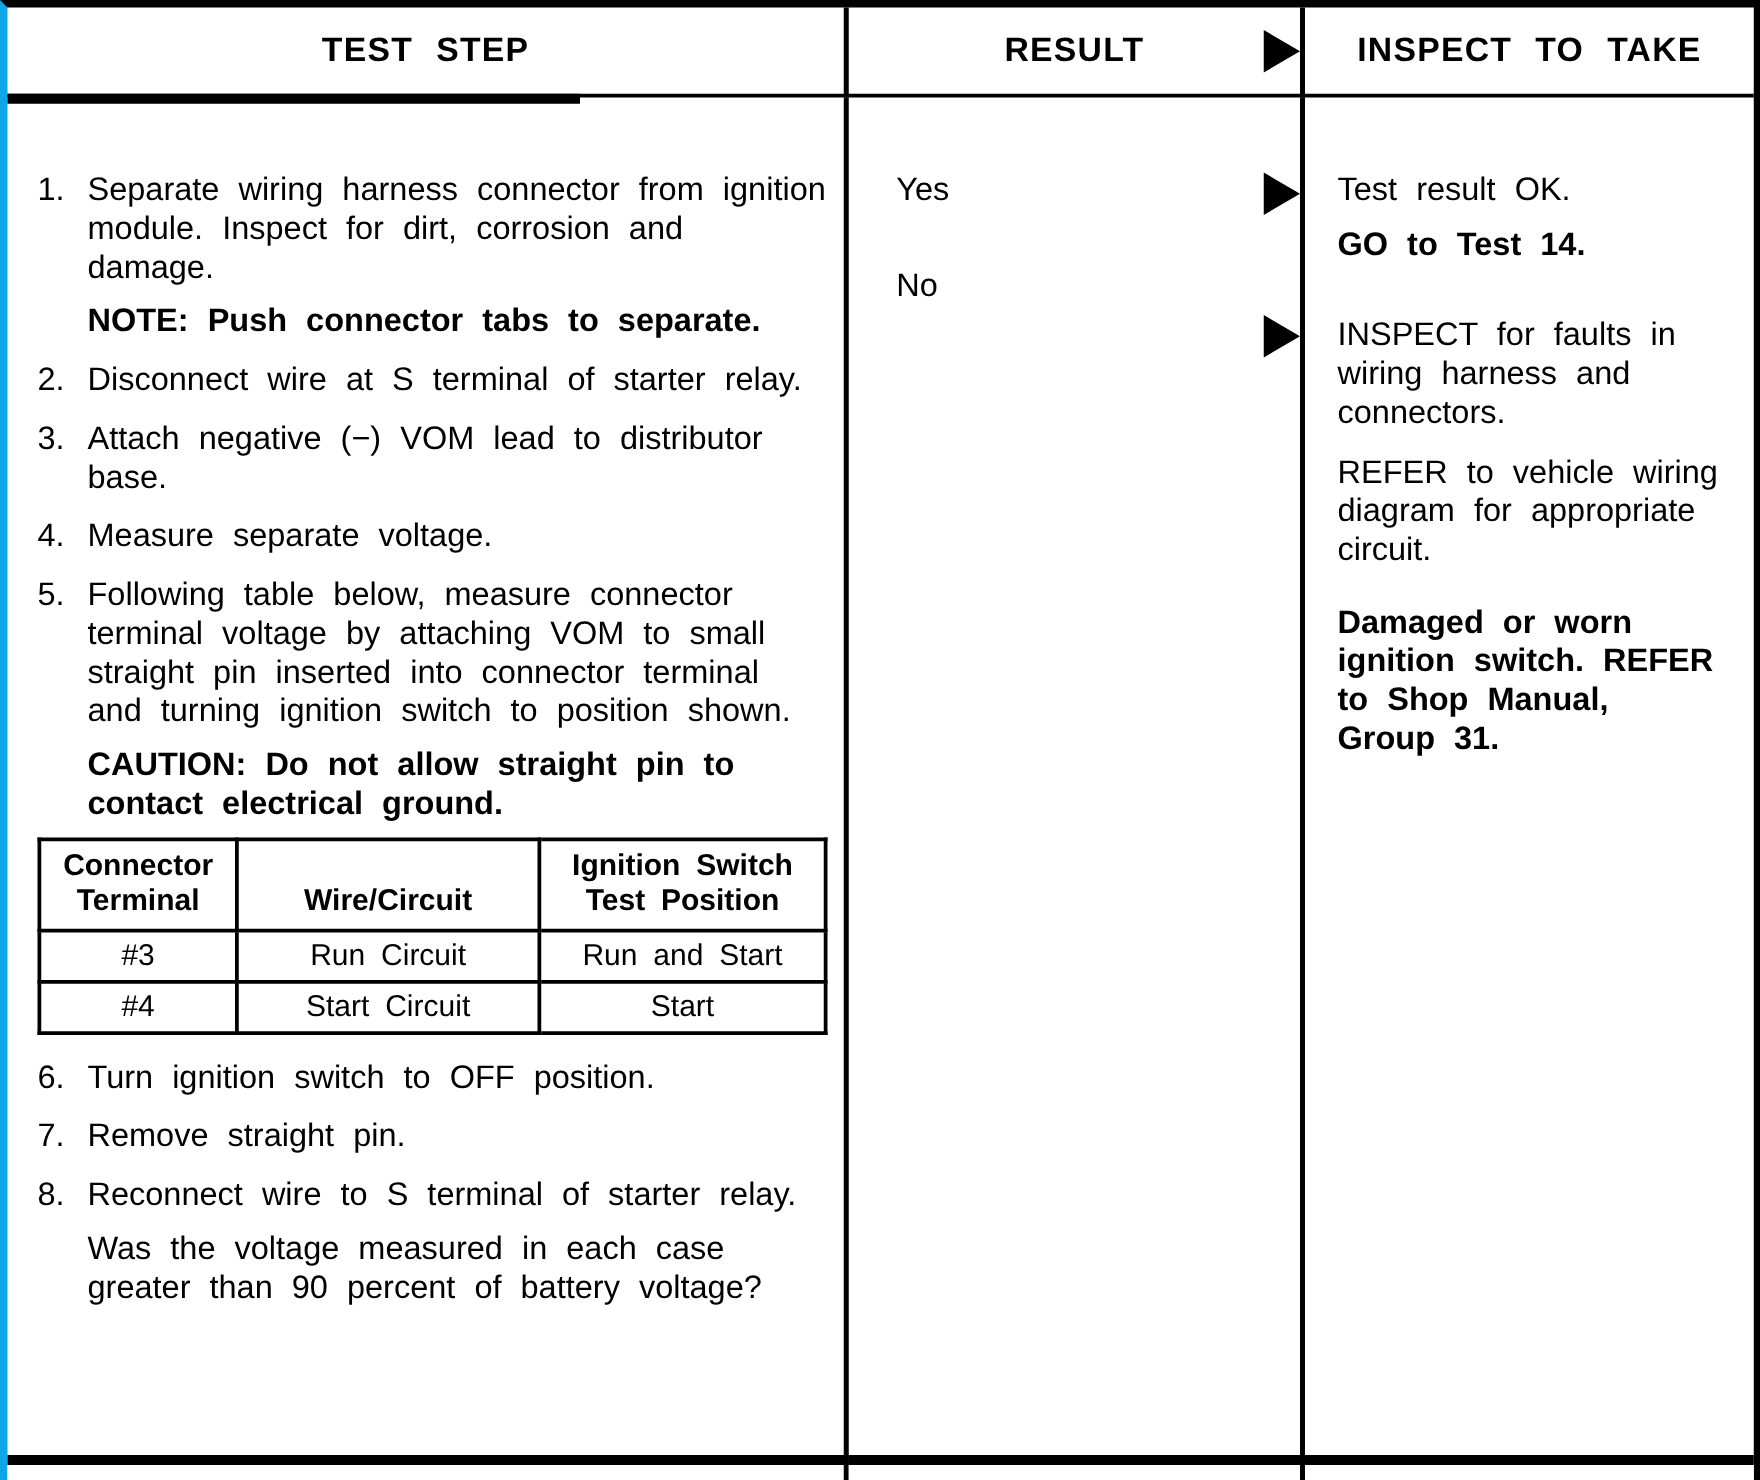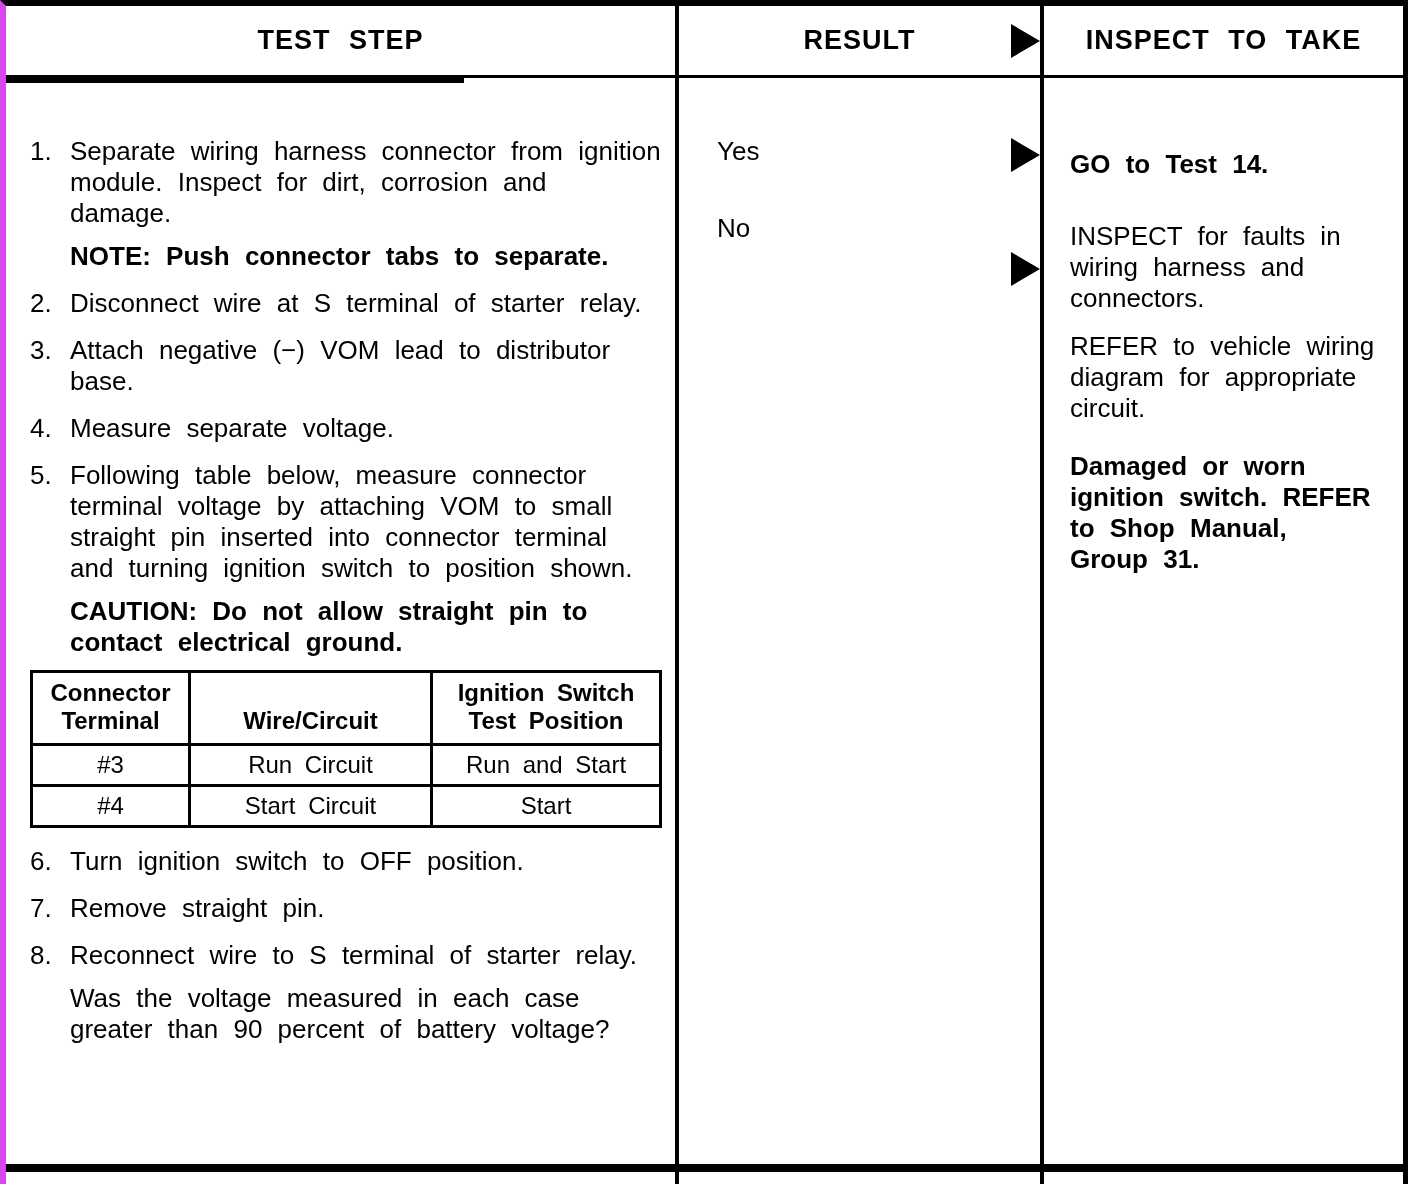--- a/index.html
+++ b/index.html
@@ -6,21 +6,21 @@
   html,body { background:#ffffff; }
   body {
     width:1408px; height:1184px;
     font-family:"Liberation Sans", sans-serif;
     color:#000;
   }
   .sheet {
     position:relative;
     width:1408px; height:1184px;
     border-top:6px solid #000;
-    border-left:6px solid #d946ef;
+    border-left:6px solid #0ea5e9;
     border-right:5px solid #000;
     display:grid;
     grid-template-columns:673px 365px 1fr;
     grid-template-rows:72px 1094px 1fr;
     background:#fff;
   }
   
   .hc {
     border-bottom:3px solid #000;
     display:flex; align-items:center; justify-content:center;
@@ -163,20 +163,21 @@
   </div>
 
   <div class="bc bc2">
     <div>Yes</div>
     <div class="result-no">No</div>
     <div class="tri arrow-yes"></div>
     <div class="tri arrow-no"></div>
   </div>
 
   <div class="bc bc3">
+    <p class="action-p">Test result OK.</p>
     <p class="action-p ap-goto">GO to Test 14.</p>
     <p class="action-p ap-inspect">INSPECT for faults in wiring harness and connectors.</p>
     <p class="action-p ap-refer">REFER to vehicle wiring diagram for appropriate circuit.</p>
     <p class="action-p ap-damaged">Damaged or worn ignition switch. REFER to Shop Manual, Group 31.</p>
   </div>
 
   <div class="sc sc1"></div>
   <div class="sc sc2"></div>
   <div class="sc"></div>
 

